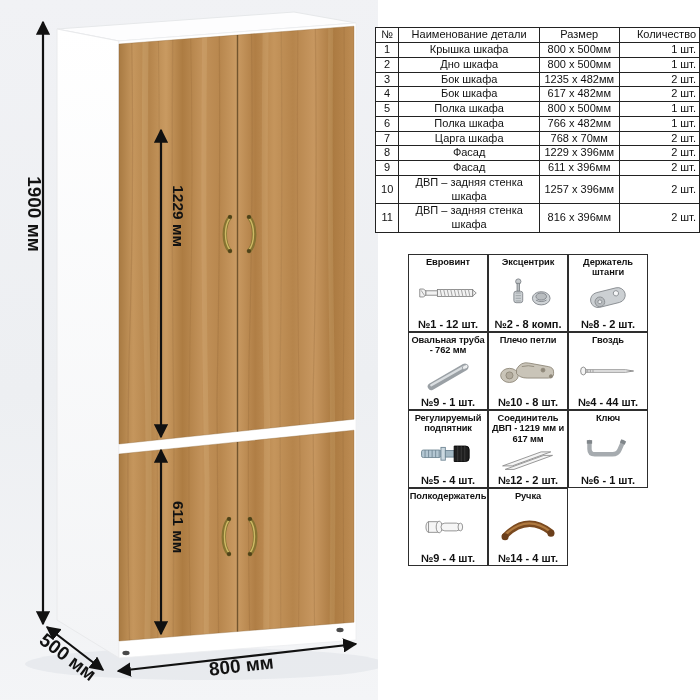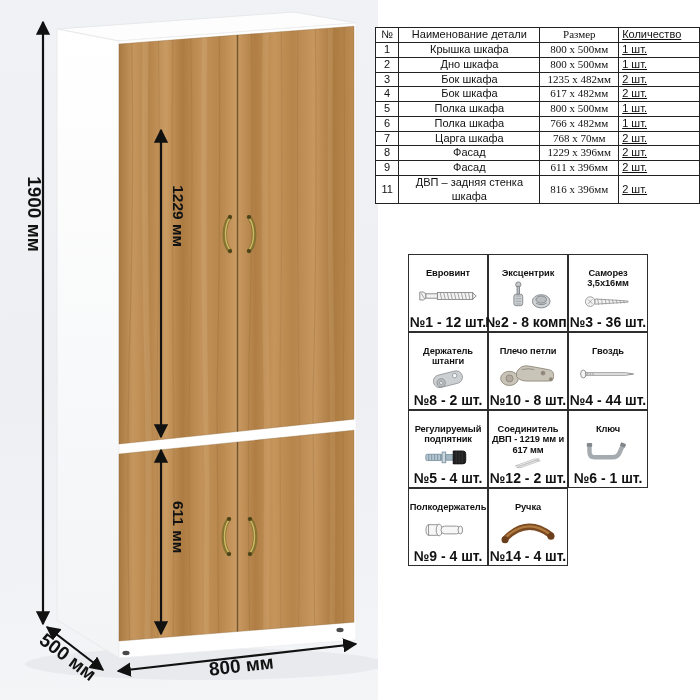--- a/index.html
+++ b/index.html
@@ -13,35 +13,35 @@
 
   
   table.parts{position:absolute;left:375px;top:27px;border-collapse:collapse;
               table-layout:fixed;font-size:11px;color:#111;background:#fff;}
   table.parts th,table.parts td{border:1.3px solid #222;padding:0 3px;line-height:1.25;
               font-weight:400;overflow:hidden;}
   table.parts th{text-align:center;height:14px;white-space:nowrap;}
   table.parts td{height:13.5px;}
   table.parts .c-num{width:17px;text-align:center;}
   table.parts .c-name{width:137px;text-align:center;}
-  table.parts .c-size{width:73px;text-align:center;white-space:nowrap;font-family:Liberation Serif, serif;}
-  table.parts .c-qty{width:76px;text-align:left;white-space:nowrap;text-decoration:underline;}
+  table.parts .c-size{width:73px;text-align:center;white-space:nowrap;}
+  table.parts .c-qty{width:76px;text-align:right;white-space:nowrap;}
 
   
   .hw-grid{position:absolute;left:408px;top:254px;display:grid;
            grid-template-columns:repeat(3,80px);
            grid-template-rows:78px 78px 78px 78px 84px;}
   .hw-cell{border:1.2px solid #2e2e2e;background:#fff;box-sizing:border-box;
-           display:flex;flex-direction:column;align-items:center;padding:13px 1px 1px 1px;}
+           display:flex;flex-direction:column;align-items:center;padding:2px 1px 1px 1px;}
   .hw-name{font-weight:700;font-size:9.3px;line-height:1.12;text-align:center;color:#111;
            letter-spacing:-0.1px;}
   .hw-icon{flex:1;min-height:0;width:100%;display:flex;align-items:center;justify-content:center;
            overflow:hidden;}
   .hw-icon svg{max-width:72px;max-height:100%;}
-  .hw-count{font-weight:700;font-size:14px;text-align:center;color:#111;margin-top:auto;
+  .hw-count{font-weight:700;font-size:11px;text-align:center;color:#111;margin-top:auto;
             white-space:nowrap;}
 </style>
 </head>
 <body>
 
 <div class="stage">
 
   <div class="photo">
     <svg width="378" height="700" viewBox="0 0 378 700">
       <defs>
@@ -216,20 +216,26 @@
           <td class="c-size">1229 x 396мм</td>
           <td class="c-qty">2 шт.</td>
         </tr>
         <tr>
           <td class="c-num">9</td>
           <td class="c-name">Фасад</td>
           <td class="c-size">611 x 396мм</td>
           <td class="c-qty">2 шт.</td>
         </tr>
         <tr>
+          <td class="c-num">10</td>
+          <td class="c-name">ДВП – задняя стенка шкафа</td>
+          <td class="c-size">1257 x 396мм</td>
+          <td class="c-qty">2 шт.</td>
+        </tr>
+        <tr>
           <td class="c-num">11</td>
           <td class="c-name">ДВП – задняя стенка шкафа</td>
           <td class="c-size">816 x 396мм</td>
           <td class="c-qty">2 шт.</td>
         </tr>
       </tbody>
   </table>
 
   <div class="hw-grid">
       <div class="hw-cell">
@@ -259,46 +265,43 @@
               <path d="M21,17 h6 M21,20 h6 M21,23 h6 M21,26 h6" stroke="#9aa0a4"></path>
               <ellipse cx="50" cy="23" rx="10" ry="7.5" fill="#cfd3d6"></ellipse>
               <ellipse cx="50" cy="21" rx="6" ry="4" fill="#b9bdc0"></ellipse>
               <path d="M44,25 a8,5 0 0 0 12,0" fill="none"></path>
             </g>
           </svg>
         </div>
         <div class="hw-count">№2 - 8 комп.</div>
       </div>
       <div class="hw-cell">
-        <div class="hw-name">Саморез 3,5х16мм</div>
-        <div class="hw-icon">
-          <svg viewBox="0 0 70 34" width="68" height="30">
-            <g fill="#f2f2f2" stroke="#858585" stroke-width="1">
-              <circle cx="11" cy="17" r="6.5"></circle>
-              <path d="M8,14 l6,6 M14,14 l-6,6" stroke="#8f8f8f"></path>
-              <path d="M17.5,13.5 L62,16.2 L62,17.8 L17.5,20.5 z"></path>
-            </g>
-            <path d="M21,13 l1.5,8.5 M26,13 l1.5,8 M31,13.4 l1.5,7.4 M36,13.7 l1.5,6.8 M41,14 l1.4,6.2 M46,14.3 l1.3,5.6 M51,14.6 l1.2,5 M56,15 l1,4.2" stroke="#979797" stroke-width="1"></path>
-          </svg>
-        </div>
-        <div class="hw-count">№3 - 36 шт.</div>
-      </div>
-      <div class="hw-cell">
         <div class="hw-name">Держатель штанги</div>
         <div class="hw-icon">
           <svg viewBox="0 0 70 34" width="68" height="30">
             <g transform="rotate(-14 35 17)">
               <rect x="15" y="8" width="40" height="17" rx="8.5" fill="#ccd0d3" stroke="#898e92"></rect>
               <circle cx="45" cy="14" r="3" fill="#f6f7f8" stroke="#898e92"></circle>
               <circle cx="25" cy="19" r="5.5" fill="#b8bcbf" stroke="#898e92"></circle>
               <circle cx="25" cy="19" r="2.2" fill="#e8eaec" stroke="#898e92"></circle>
             </g>
           </svg>
         </div>
         <div class="hw-count">№8 - 2 шт.</div>
+      </div>
+      <div class="hw-cell">
+        <div class="hw-name">Овальная труба - 762 мм</div>
+        <div class="hw-icon">
+          <svg viewBox="0 0 70 34" width="68" height="30">
+            <path d="M16,29 L54,7" stroke="#9aa0a5" stroke-width="8" stroke-linecap="round"></path>
+            <path d="M16,27.5 L53,6.5" stroke="#dadee1" stroke-width="2.6" stroke-linecap="round"></path>
+            <ellipse cx="54.5" cy="6.8" rx="3.6" ry="2.3" transform="rotate(-30 54.5 6.8)" fill="#eceeef" stroke="#9aa0a5" stroke-width="1"></ellipse>
+          </svg>
+        </div>
+        <div class="hw-count">№9 - 1 шт.</div>
       </div>
       <div class="hw-cell">
         <div class="hw-name">Плечо петли</div>
         <div class="hw-icon">
           <svg viewBox="0 0 70 34" width="68" height="30">
             <g fill="#c9c4b8" stroke="#8e8779">
               <ellipse cx="14" cy="22" rx="10" ry="8"></ellipse>
               <circle cx="14" cy="22" r="4" fill="#b2ab9d"></circle>
               <path d="M22,15 q5,-9 14,-7 l22,4 q6,1 6,6 v2 q0,5 -6,5 h-24 q-8,0 -12,-5 z"></path>
               <circle cx="52" cy="16" r="2.2" fill="#8e8779"></circle>

